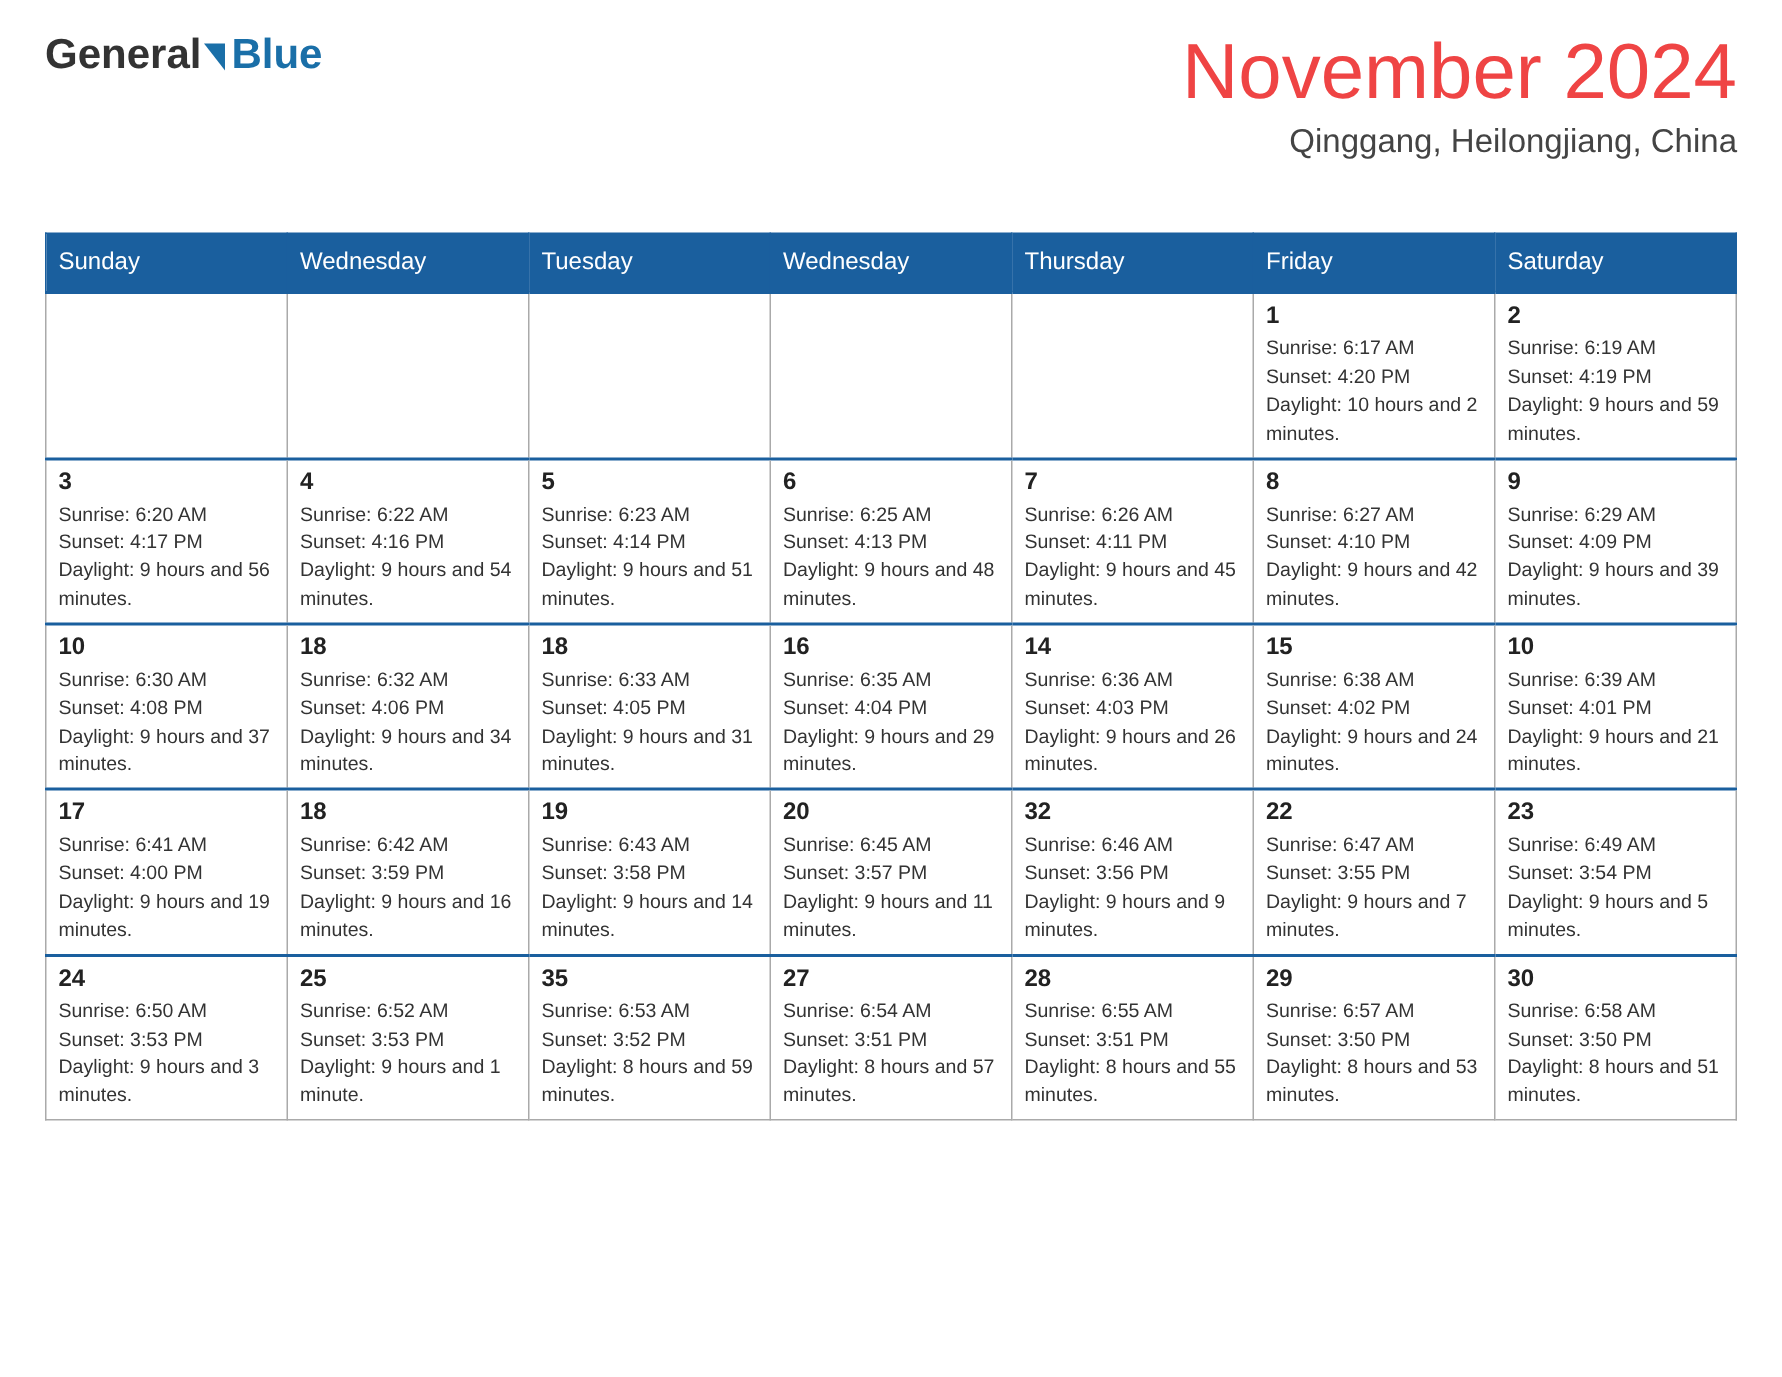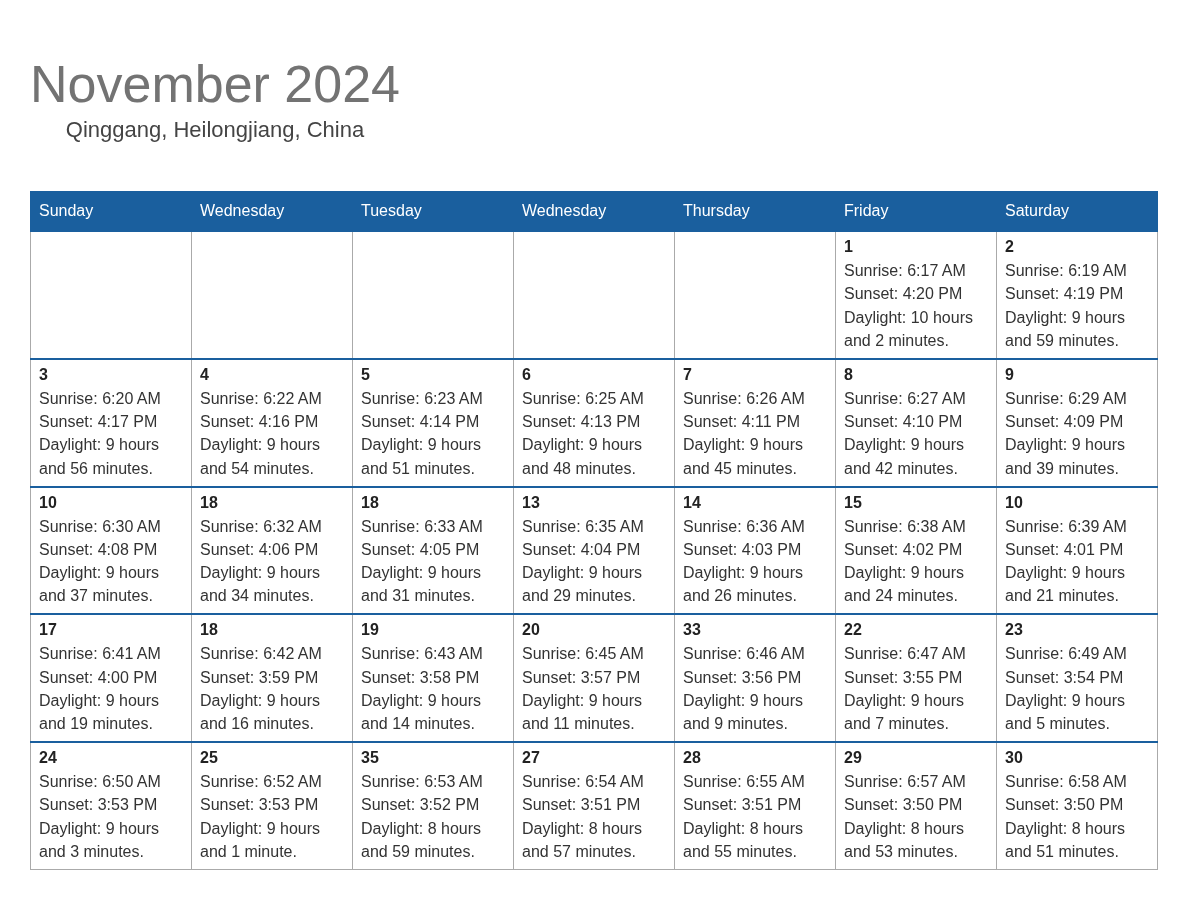--- a/index.html
+++ b/index.html
@@ -44,29 +44,27 @@
       font-weight: bold;
       color: #1a6fa8;
       margin-left: 4px;
     }
     .title-section {
       text-align: right;
     }
     .month-title {
       font-size: 52px;
       font-weight: normal;
-      color: #737373;
+      color: #ef4444;
       line-height: 1.1;
-      margin-top: 36px;
     }
     .location-title {
       font-size: 22px;
       color: #444;
       margin-top: 4px;
-      text-align: center;
     }
     .calendar {
       width: 100%;
       border-collapse: collapse;
       border: 1px solid #999;
       margin-top: 48px;
     }
     .calendar th {
       background-color: #1a5f9e;
       color: #fff;
@@ -90,32 +88,39 @@
       border-top: 2px solid #1a5f9e;
     }
     .day-number {
       font-size: 16px;
       font-weight: bold;
       color: #222;
       display: block;
       margin-bottom: 3px;
     }
     .day-info {
-      font-size: 16px;
+      font-size: 13px;
       color: #333;
       line-height: 1.45;
     }
     .empty-cell {
       background: #f9f9f9;
     }
   </style>
 </head>
 <body>
 
 <div class="header">
+  <div class="logo">
+    <div class="logo-top">
+      <span class="logo-general">General</span>
+      <div class="logo-arrow"></div>
+      <span class="logo-blue">Blue</span>
+    </div>
+  </div>
   <div class="title-section">
     <div class="month-title">November 2024</div>
     <div class="location-title">Qinggang, Heilongjiang, China</div>
   </div>
 </div>
 
 <table class="calendar">
   <thead>
     <tr>
     <th>Sunday</th>
@@ -180,21 +185,21 @@
         </td>
         <td>
           <span class="day-number">18</span>
           <div class="day-info">Sunrise: 6:32 AM<br>Sunset: 4:06 PM<br>Daylight: 9 hours and 34 minutes.</div>
         </td>
         <td>
           <span class="day-number">18</span>
           <div class="day-info">Sunrise: 6:33 AM<br>Sunset: 4:05 PM<br>Daylight: 9 hours and 31 minutes.</div>
         </td>
         <td>
-          <span class="day-number">13</span>
+          <span class="day-number">16</span>
           <div class="day-info">Sunrise: 6:35 AM<br>Sunset: 4:04 PM<br>Daylight: 9 hours and 29 minutes.</div>
         </td>
         <td>
           <span class="day-number">14</span>
           <div class="day-info">Sunrise: 6:36 AM<br>Sunset: 4:03 PM<br>Daylight: 9 hours and 26 minutes.</div>
         </td>
         <td>
           <span class="day-number">15</span>
           <div class="day-info">Sunrise: 6:38 AM<br>Sunset: 4:02 PM<br>Daylight: 9 hours and 24 minutes.</div>
         </td>
@@ -214,21 +219,21 @@
         </td>
         <td>
           <span class="day-number">19</span>
           <div class="day-info">Sunrise: 6:43 AM<br>Sunset: 3:58 PM<br>Daylight: 9 hours and 14 minutes.</div>
         </td>
         <td>
           <span class="day-number">20</span>
           <div class="day-info">Sunrise: 6:45 AM<br>Sunset: 3:57 PM<br>Daylight: 9 hours and 11 minutes.</div>
         </td>
         <td>
-          <span class="day-number">33</span>
+          <span class="day-number">32</span>
           <div class="day-info">Sunrise: 6:46 AM<br>Sunset: 3:56 PM<br>Daylight: 9 hours and 9 minutes.</div>
         </td>
         <td>
           <span class="day-number">22</span>
           <div class="day-info">Sunrise: 6:47 AM<br>Sunset: 3:55 PM<br>Daylight: 9 hours and 7 minutes.</div>
         </td>
         <td>
           <span class="day-number">23</span>
           <div class="day-info">Sunrise: 6:49 AM<br>Sunset: 3:54 PM<br>Daylight: 9 hours and 5 minutes.</div>
         </td>

